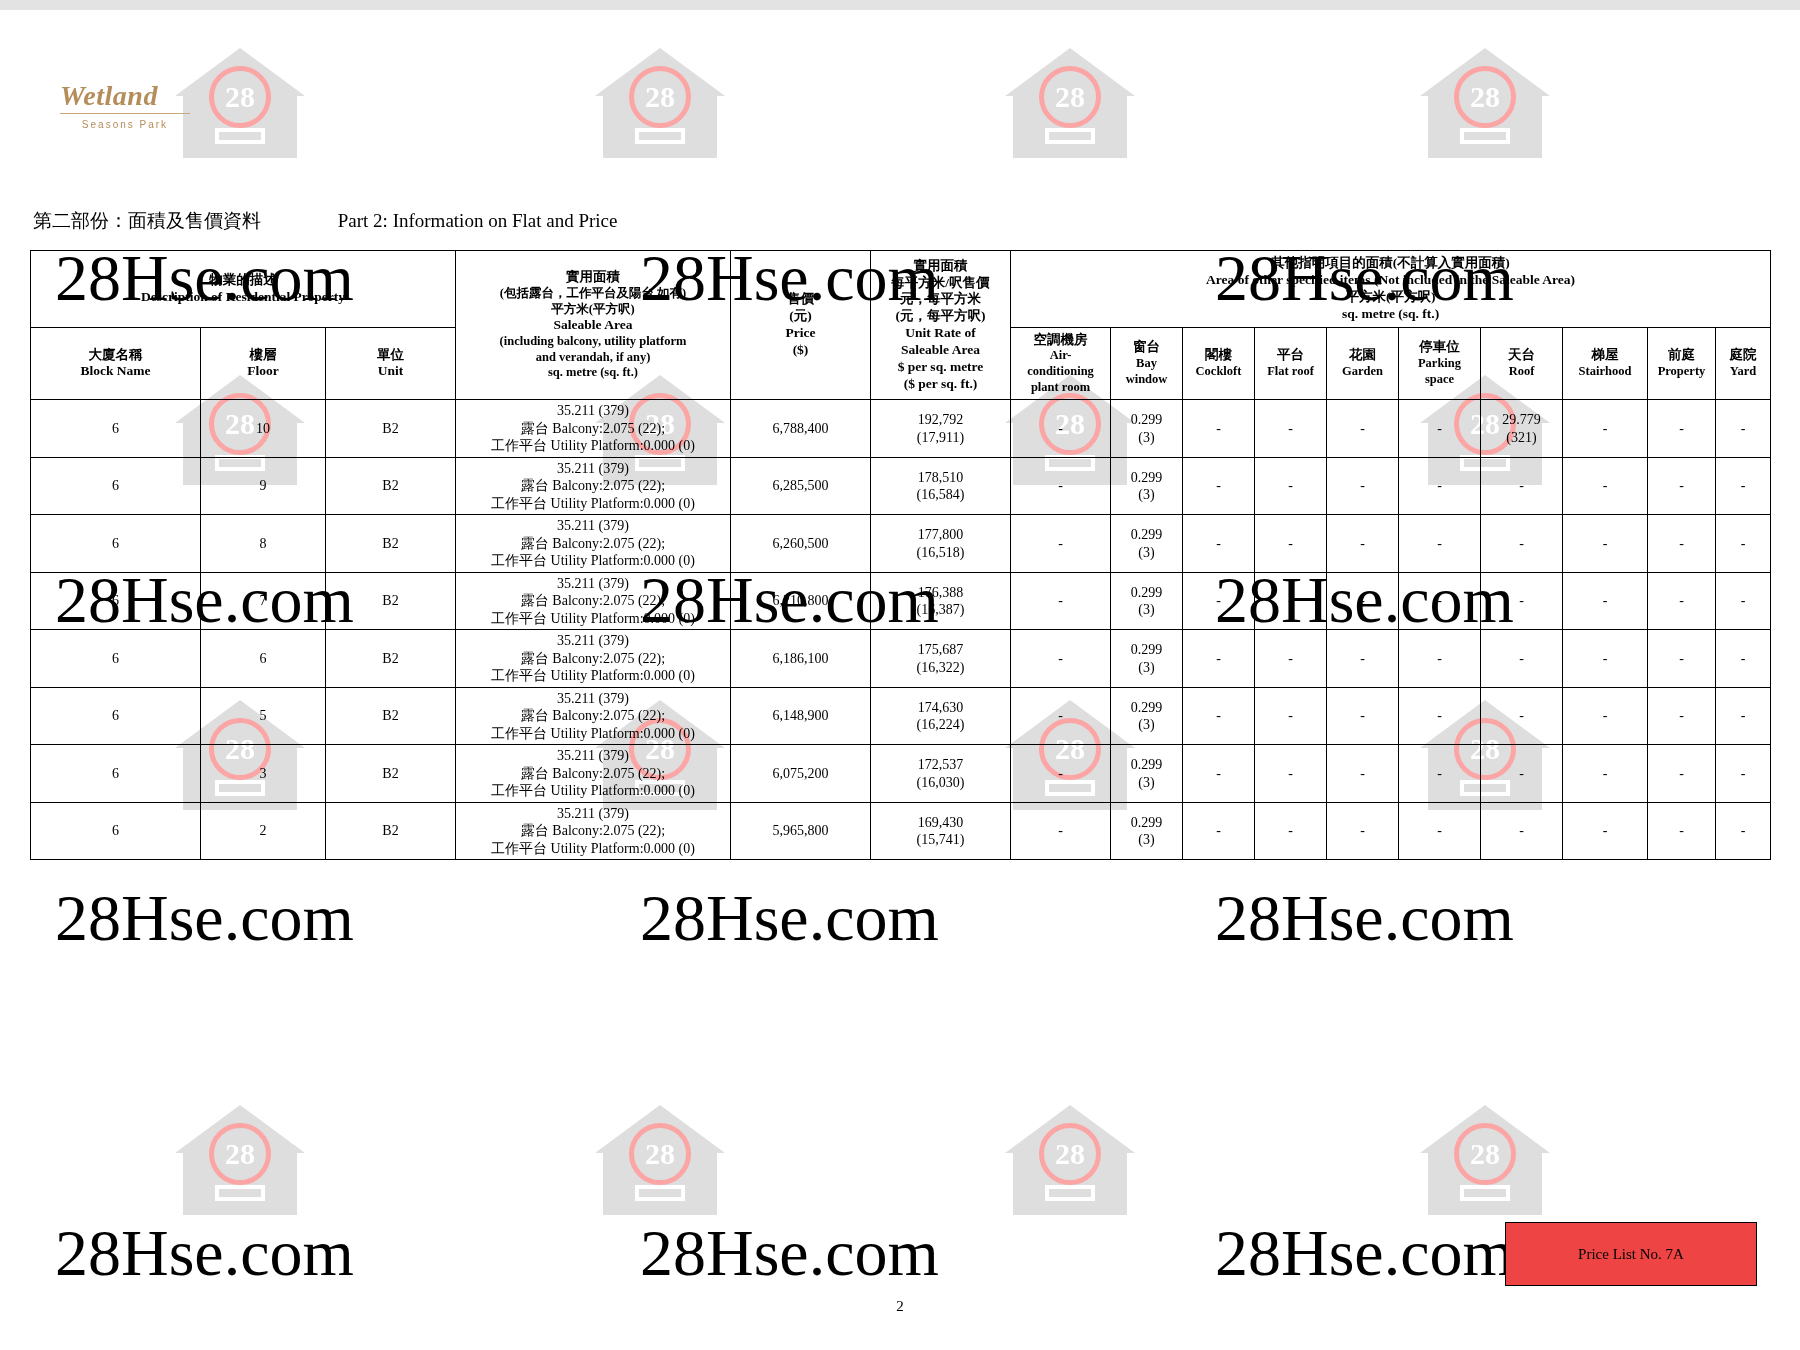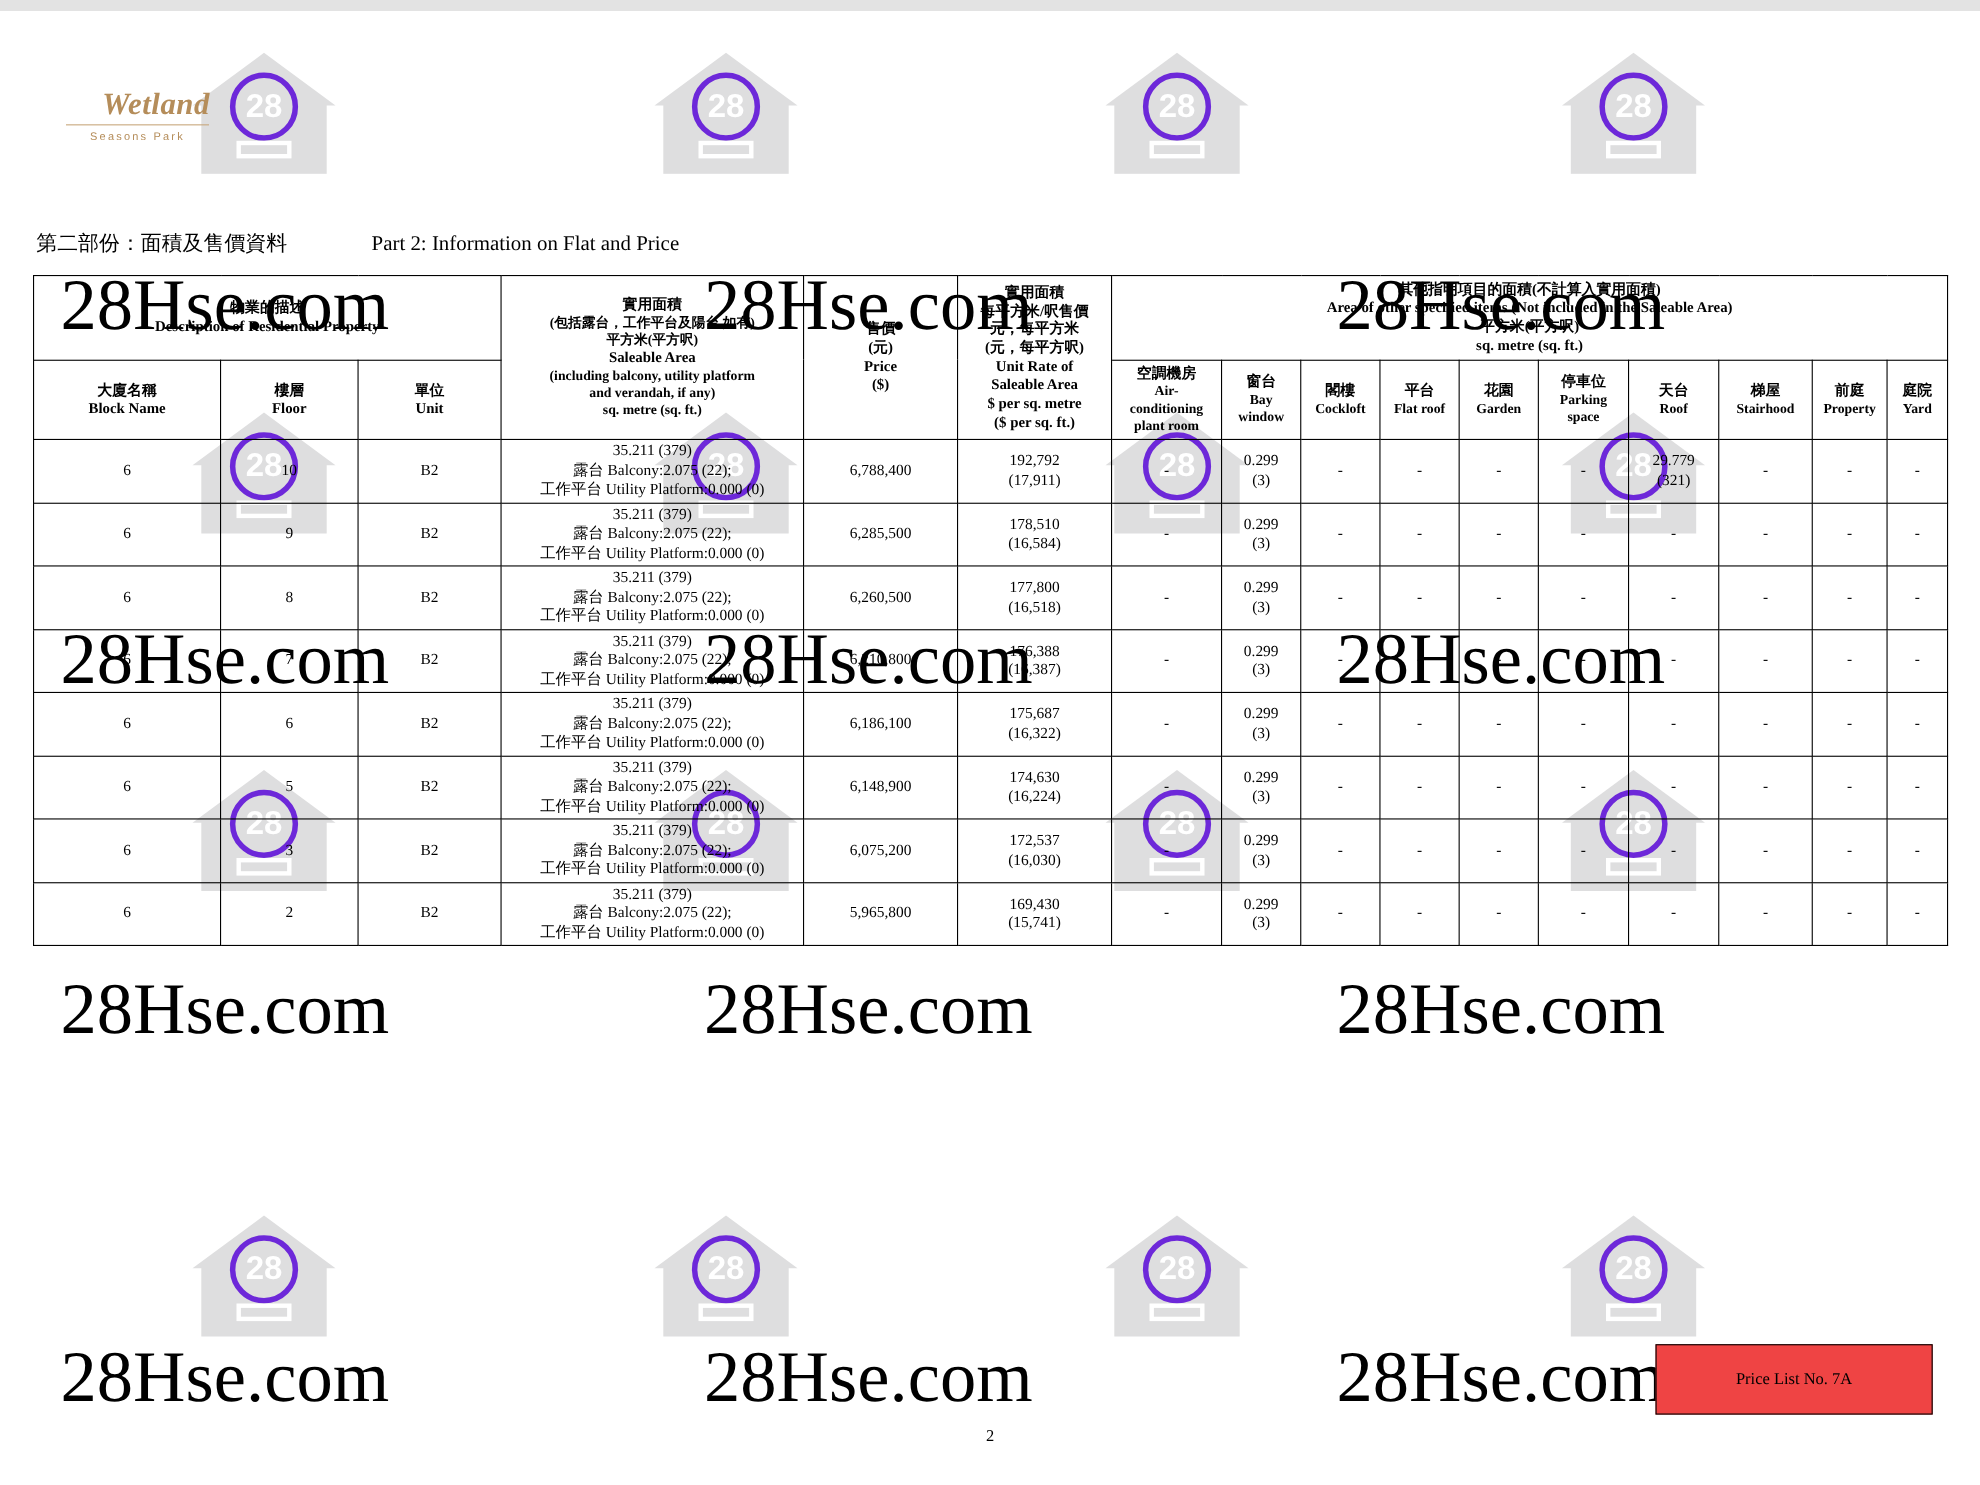--- a/index.html
+++ b/index.html
@@ -54,23 +54,23 @@
     width: 114px;
     height: 64px;
     background: #dededf;
   }
   .wm-house .badge {
     position: absolute;
     top: 18px; left: 50%;
     transform: translateX(-50%);
     width: 62px; height: 62px;
     border-radius: 50%;
-    border: 5px solid #6d28d9;
+    border: 5px solid #fca5a5;
     color: #ffffff;
-    font-family: Liberation Sans, sans-serif;
+    font-family: Liberation Serif, serif;
     font-size: 30px;
     font-weight: bold;
     display: flex;
     align-items: center;
     justify-content: center;
     box-sizing: border-box;
   }
   .wm-house .slot {
     position: absolute;
     bottom: 14px; left: 50%;
@@ -96,21 +96,20 @@
     z-index: 3;
   }
   .logo .logo-main {
     font-family: "Liberation Serif", serif;
     font-style: italic;
     font-size: 28px;
     font-weight: bold;
     color: #b58d5a;
     letter-spacing: 0.5px;
     line-height: 1;
-    margin-left: 33px;
   }
   .logo .logo-sub {
     margin-top: 5px;
     font-family: "Liberation Sans", sans-serif;
     font-size: 10px;
     color: #b58d5a;
     letter-spacing: 2px;
     text-align: center;
   }
   .logo .logo-rule {

